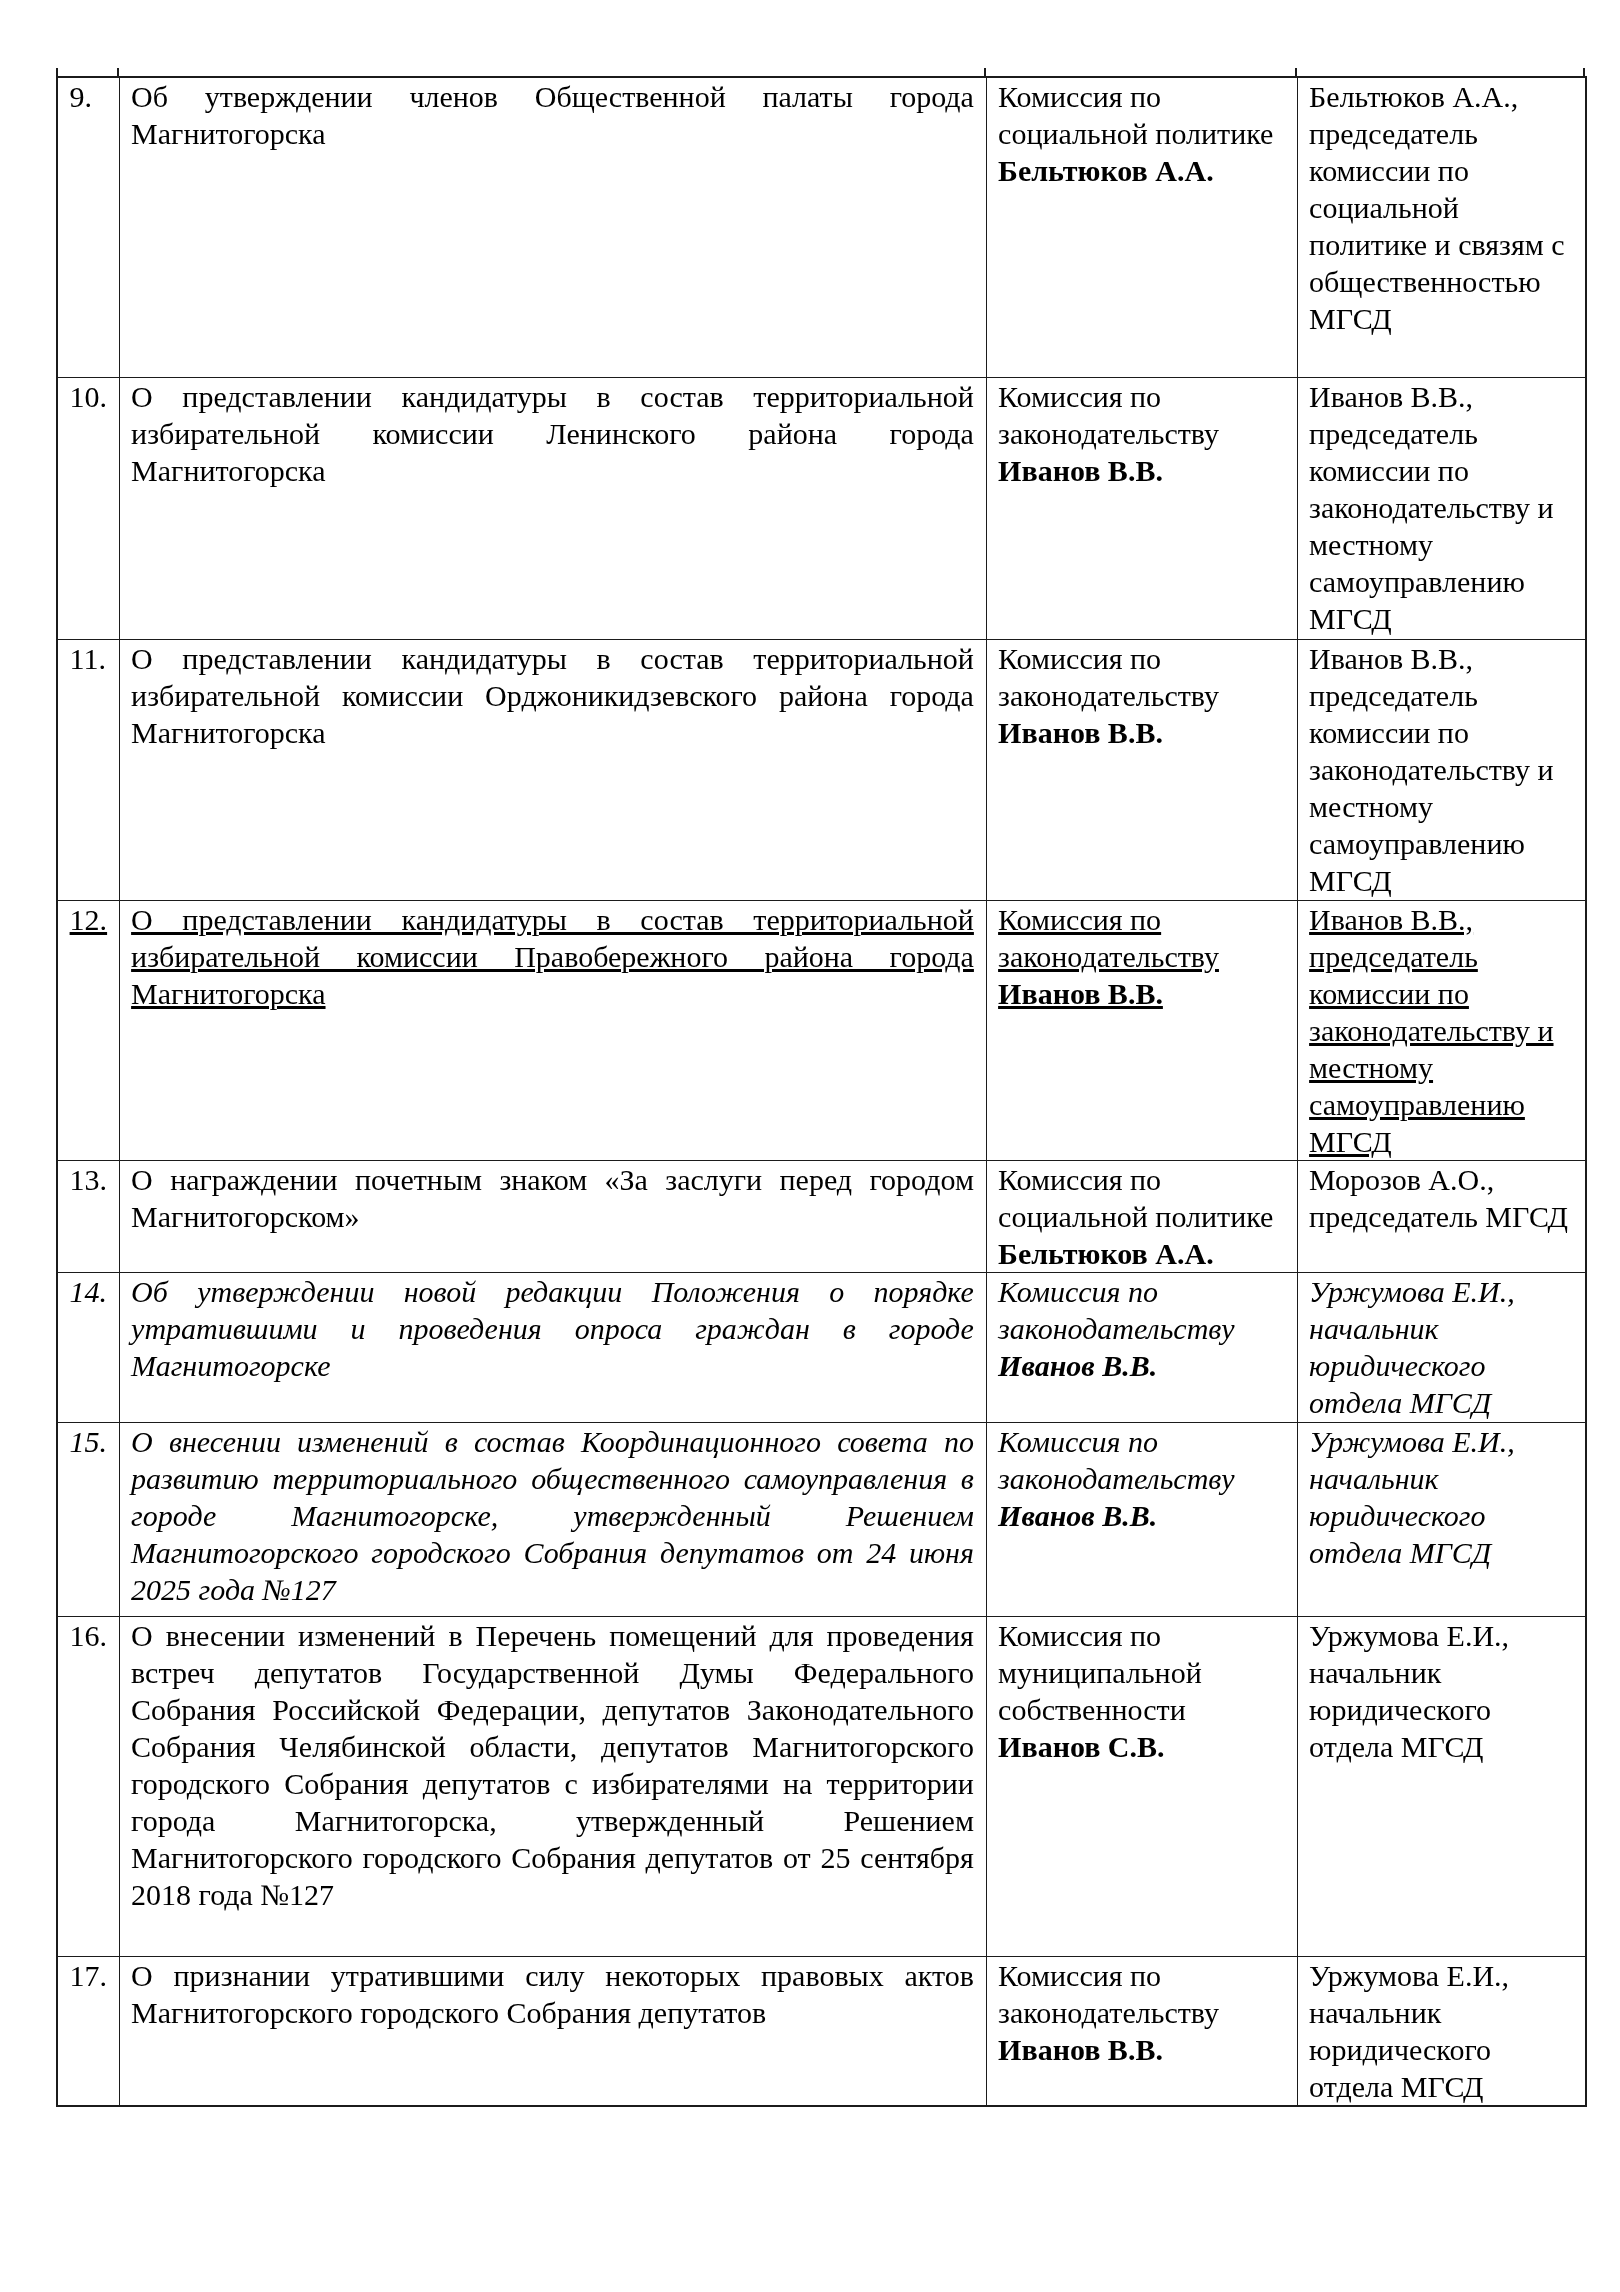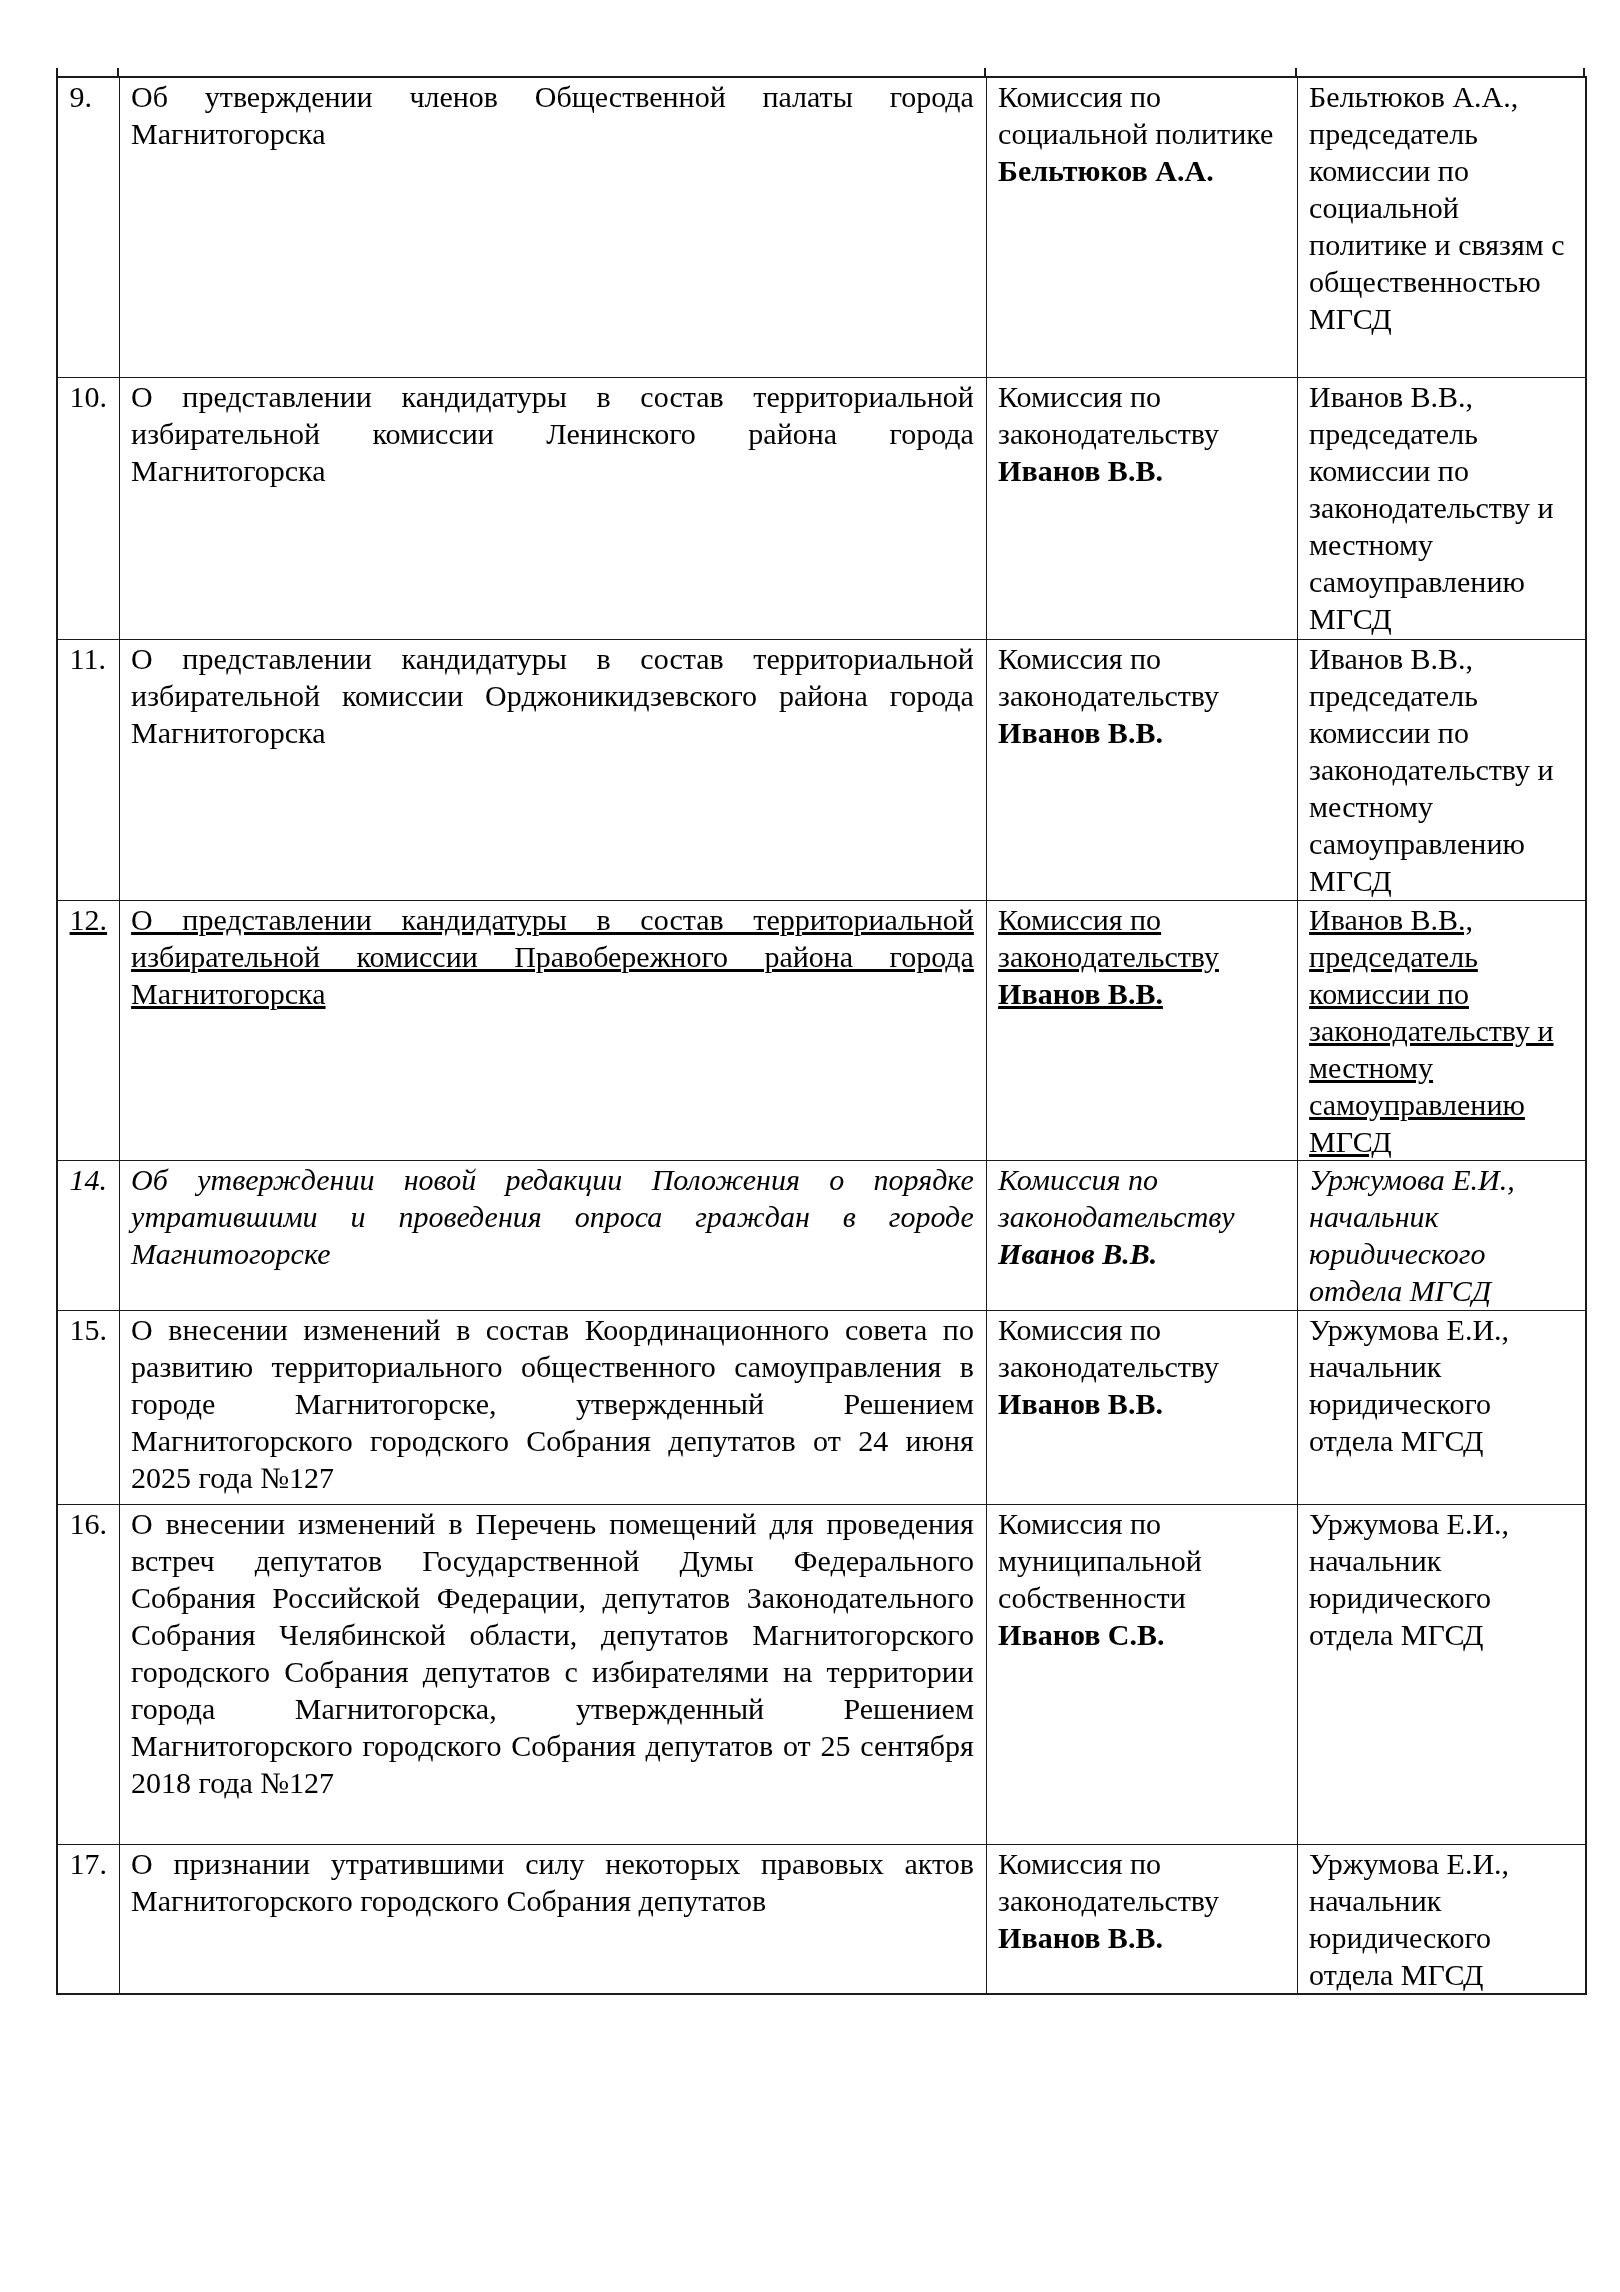--- a/index.html
+++ b/index.html
@@ -109,30 +109,39 @@
   </tr>
         <tr style="height: 260px; text-decoration: underline;">
     <td class="c-num">12.</td>
     <td class="c-topic">О представлении кандидатуры в состав территориальной избирательной комиссии Правобережного района города Магнитогорска</td>
     <td class="c-comm">
       <span>Комиссия по законодательству</span>
       <span class="comm-name">Иванов В.В.</span>
     </td>
     <td class="c-resp">Иванов В.В., председатель комиссии по законодательству и местному самоуправлению МГСД</td>
   </tr>
+        <tr style="height: 112px;">
+    <td class="c-num">13.</td>
+    <td class="c-topic">О награждении почетным знаком  «За заслуги перед городом Магнитогорском»</td>
+    <td class="c-comm">
+      <span>Комиссия по социальной политике</span>
+      <span class="comm-name">Бельтюков А.А.</span>
+    </td>
+    <td class="c-resp">Морозов А.О., председатель МГСД</td>
+  </tr>
         <tr style="height: 150px; font-style: italic;">
     <td class="c-num">14.</td>
     <td class="c-topic">Об утверждении новой редакции Положения о порядке утратившими и проведения опроса граждан в городе Магнитогорске</td>
     <td class="c-comm">
       <span>Комиссия по законодательству</span>
       <span class="comm-name">Иванов В.В.</span>
     </td>
     <td class="c-resp">Уржумова Е.И., начальник юридического отдела МГСД</td>
   </tr>
-        <tr style="height: 194px;">
+        <tr style="height: 194px; font-style: italic;">
     <td class="c-num">15.</td>
     <td class="c-topic">О внесении изменений в состав Координационного совета по развитию территориального общественного самоуправления в городе Магнитогорске, утвержденный Решением Магнитогорского городского Собрания депутатов от 24 июня 2025 года №127</td>
     <td class="c-comm">
       <span>Комиссия по законодательству</span>
       <span class="comm-name">Иванов В.В.</span>
     </td>
     <td class="c-resp">Уржумова Е.И., начальник юридического отдела МГСД</td>
   </tr>
         <tr style="height: 340px;">
     <td class="c-num">16.</td>

